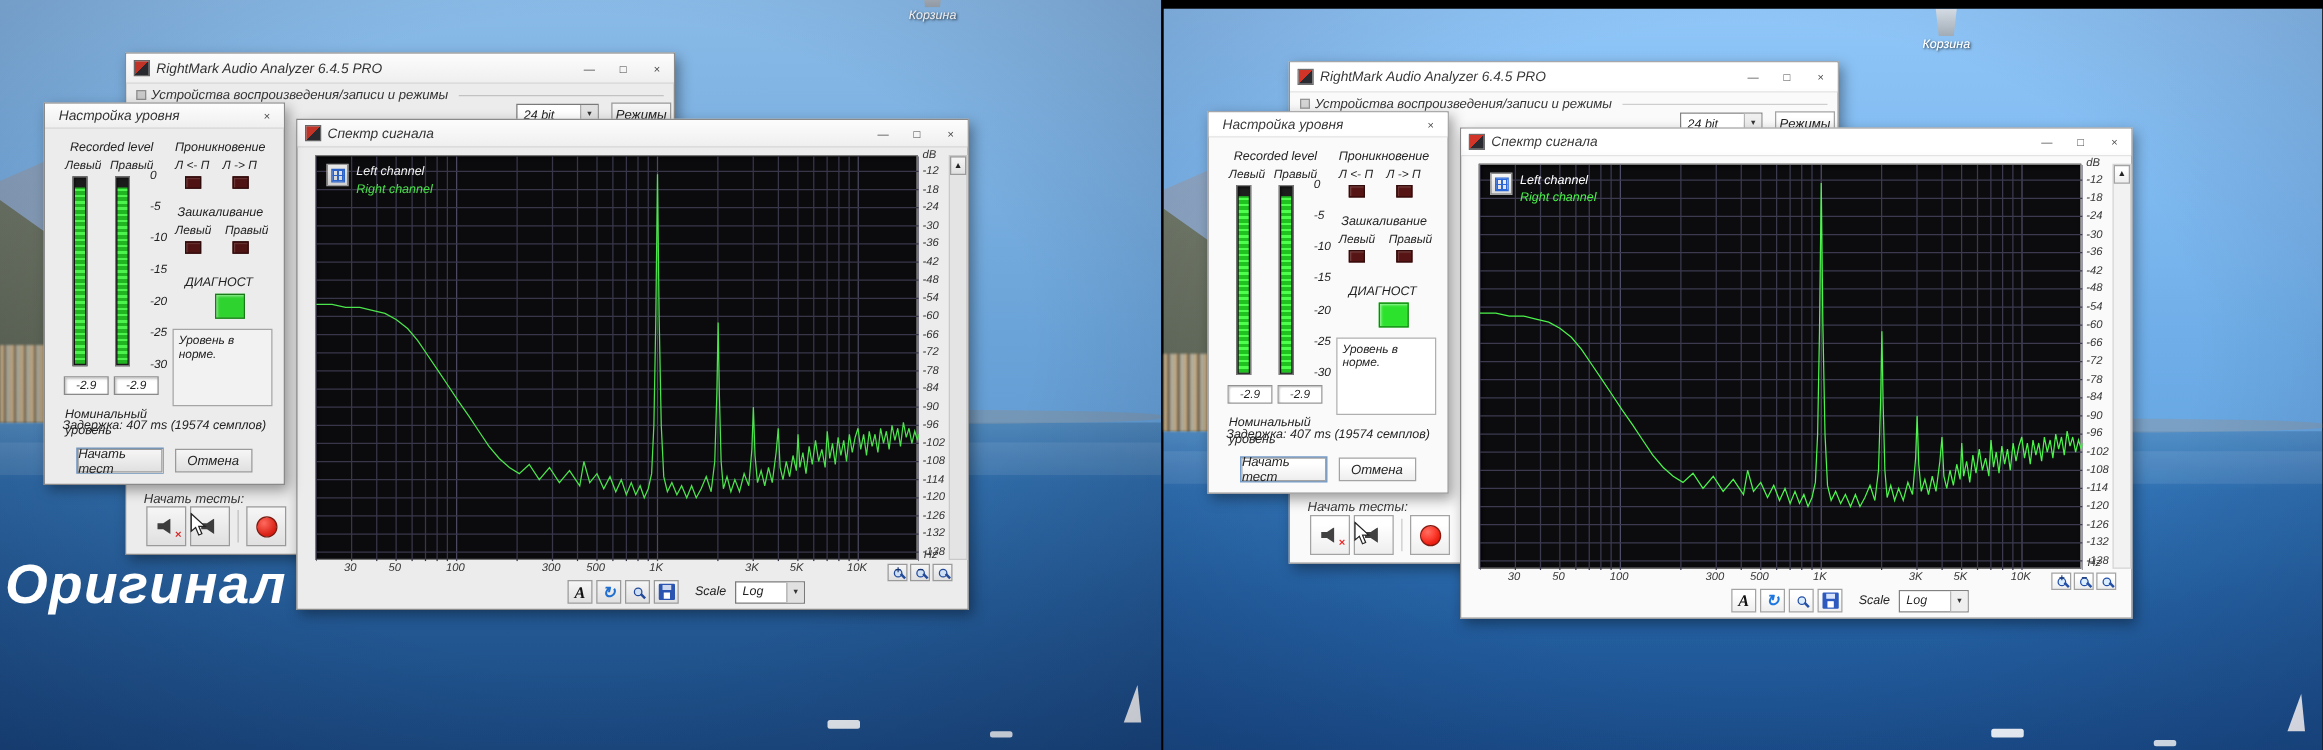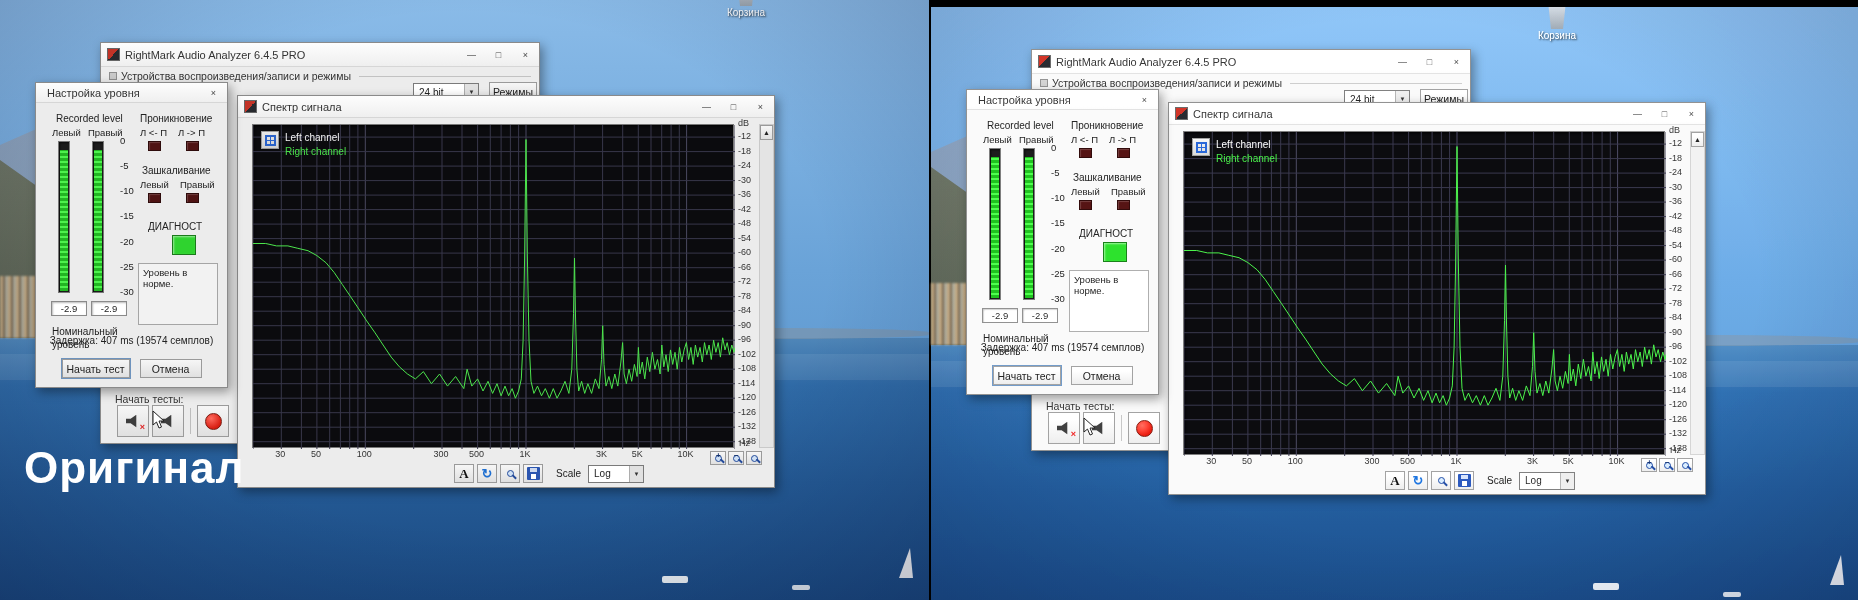--- a/index.html
+++ b/index.html
@@ -1,17 +1,17 @@
 <!DOCTYPE html>
 <html><head>
 <meta charset="utf-8">
 <style>
   * { margin:0; padding:0; box-sizing:border-box; }
   body { font-family:"Liberation Sans", sans-serif; background:#000; }
-  .strip { display:flex; width:1858px; height:600px; overflow:hidden; }
+  .strip { display:flex; width:1858px; height:600px; overflow:hidden;font-style:italic; }
   .panel { position:relative; width:929px; height:600px; overflow:hidden; }
   .panel--right { filter:brightness(1.06) saturate(1.04); }
   .scene { position:absolute; inset:0; }
   .panel--right .scene { transform:translate(2px,7px); }
 
   
   .sky { position:absolute; inset:0; background:linear-gradient(#8abbe8 0%,#6aa3d8 45%,#4e8ac4 100%); }
   .sea { position:absolute; left:0; right:0; top:338px; bottom:0; background:linear-gradient(#4f86b8 0%,#2f6aa6 18%,#245a95 55%,#1b4a82 100%); }
   .sea::after { content:""; position:absolute; left:0; top:6%; width:100%; height:10%; background:rgba(255,255,255,.08); }
   .mtn-far { position:absolute; left:0; top:118px; width:340px; height:224px; background:linear-gradient(#8fa3bb,#7b93ad); clip-path:polygon(0 12%,18% 0,34% 18%,52% 10%,70% 34%,100% 66%,100% 100%,0 100%); opacity:.92; }
@@ -22,21 +22,21 @@
   .boat1 { position:absolute; left:662px; top:576px; width:26px; height:7px; background:#e8eef2; border-radius:2px; }
   .boat2 { position:absolute; left:792px; top:585px; width:18px; height:5px; background:#dfe7ee; border-radius:2px; }
   .sail  { position:absolute; left:899px; top:548px; width:0; height:0; border-left:11px solid transparent; border-right:3px solid transparent; border-bottom:30px solid #eef1f4; }
   .vignette { position:absolute; inset:0; pointer-events:none; background:radial-gradient(ellipse at 50% 45%, rgba(0,0,0,0) 55%, rgba(0,0,30,.20) 100%); }
 
   .recycle { position:absolute; left:716px; top:-16px; width:60px; text-align:center; }
   .panel--right .recycle { left:596px; top:0; }
   .recycle-icon { width:20px; height:22px; margin:0 auto 1px; background:linear-gradient(#cfd6dd,#9aa4ad); clip-path:polygon(8% 0,92% 0,80% 100%,20% 100%); border-radius:2px; }
   .recycle-label { font-size:10px; color:#fff; text-shadow:1px 1px 2px rgba(0,0,0,.8); }
 
-  .photo-label { position:absolute; left:24px; top:443px; font-size:44px; font-weight:800; color:#ffffff; letter-spacing:1px; z-index:20; }
+  .photo-label { position:absolute; left:4px; top:443px; font-size:44px; font-weight:800; color:#ffffff; letter-spacing:1px; z-index:20; }
 
   
   .win { position:absolute; background:#ececec; border:1px solid #8a8a8a; box-shadow:3px 4px 10px rgba(0,0,0,.38); font-size:11px; color:#222; }
   .titlebar { height:22px; display:flex; align-items:center; padding-left:6px; background:linear-gradient(#fdfdfd,#efefef); border-bottom:1px solid #d6d6d6; }
   .app-ico { width:13px; height:13px; background:linear-gradient(135deg,#c23327 50%,#27292e 50%); border:1px solid #666; flex:0 0 auto; }
   .title-text { margin-left:5px; font-size:11px; color:#333; flex:1; white-space:nowrap; overflow:hidden; }
   .win-btns { display:flex; height:100%; }
   .win-btn { width:27px; display:flex; align-items:center; justify-content:center; font-size:9px; color:#444; }
 
   .btn { background:linear-gradient(#f6f6f6,#e0e0e0); border:1px solid #9a9a9a; color:#222; display:flex; align-items:center; justify-content:center; font-size:10.5px; }

